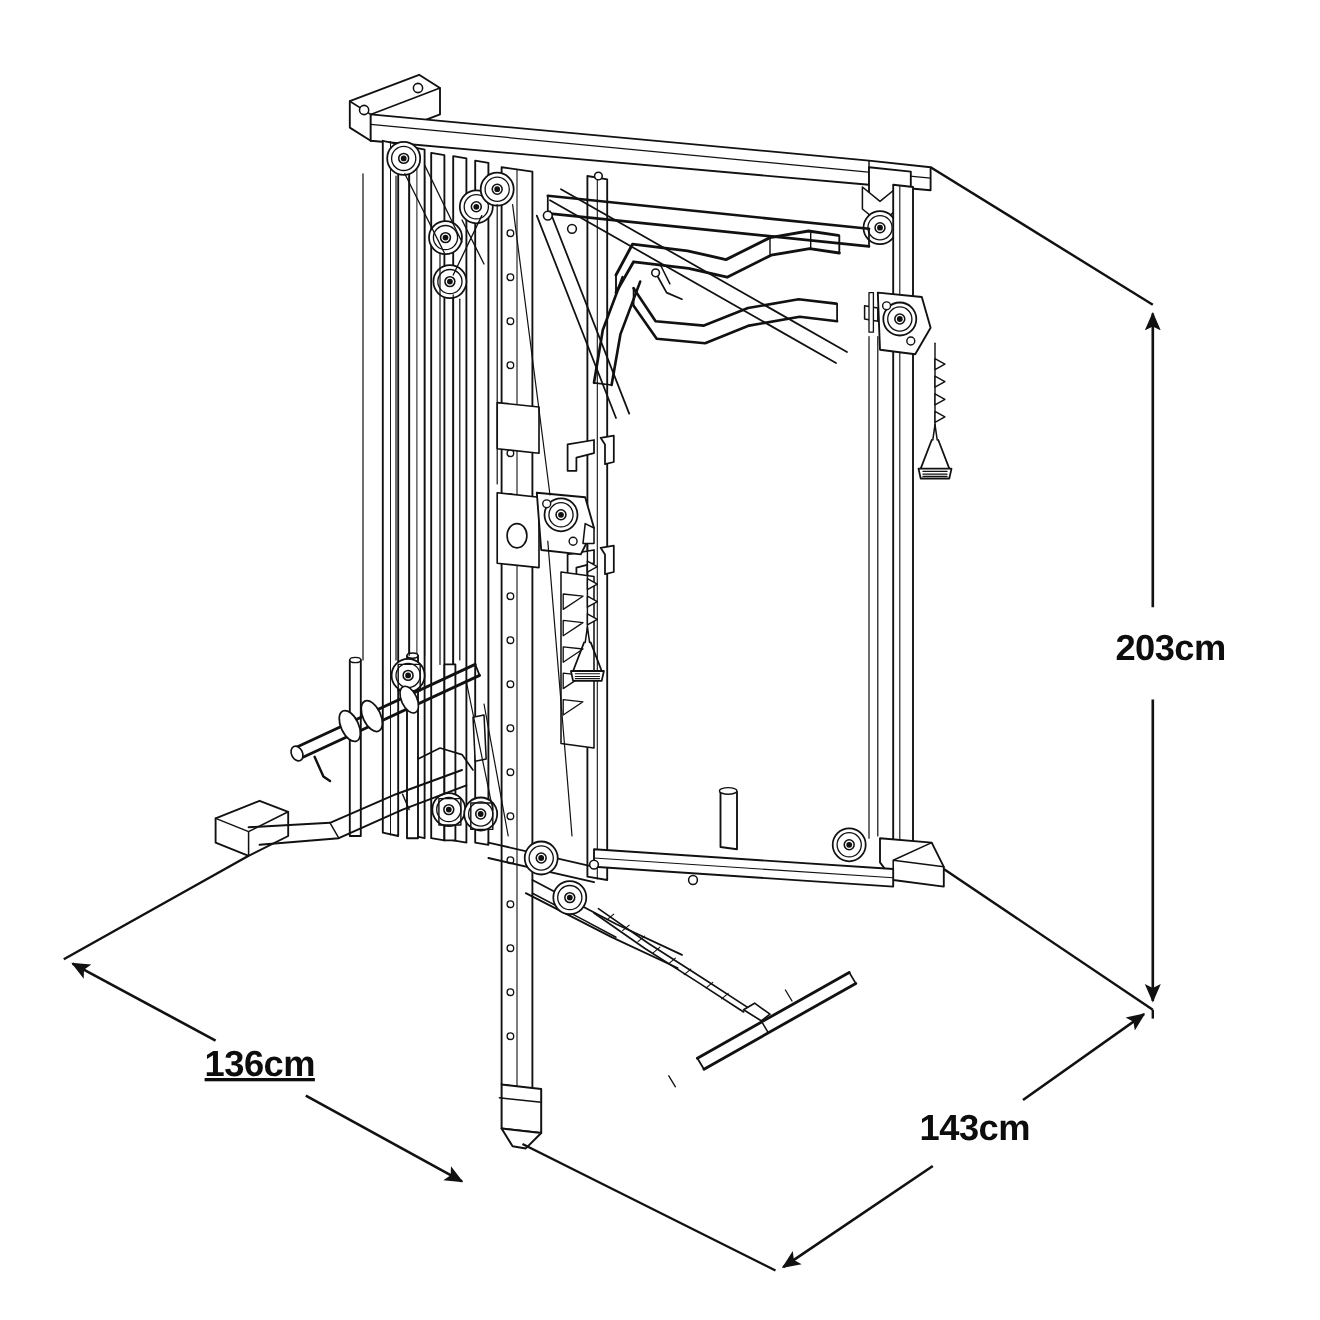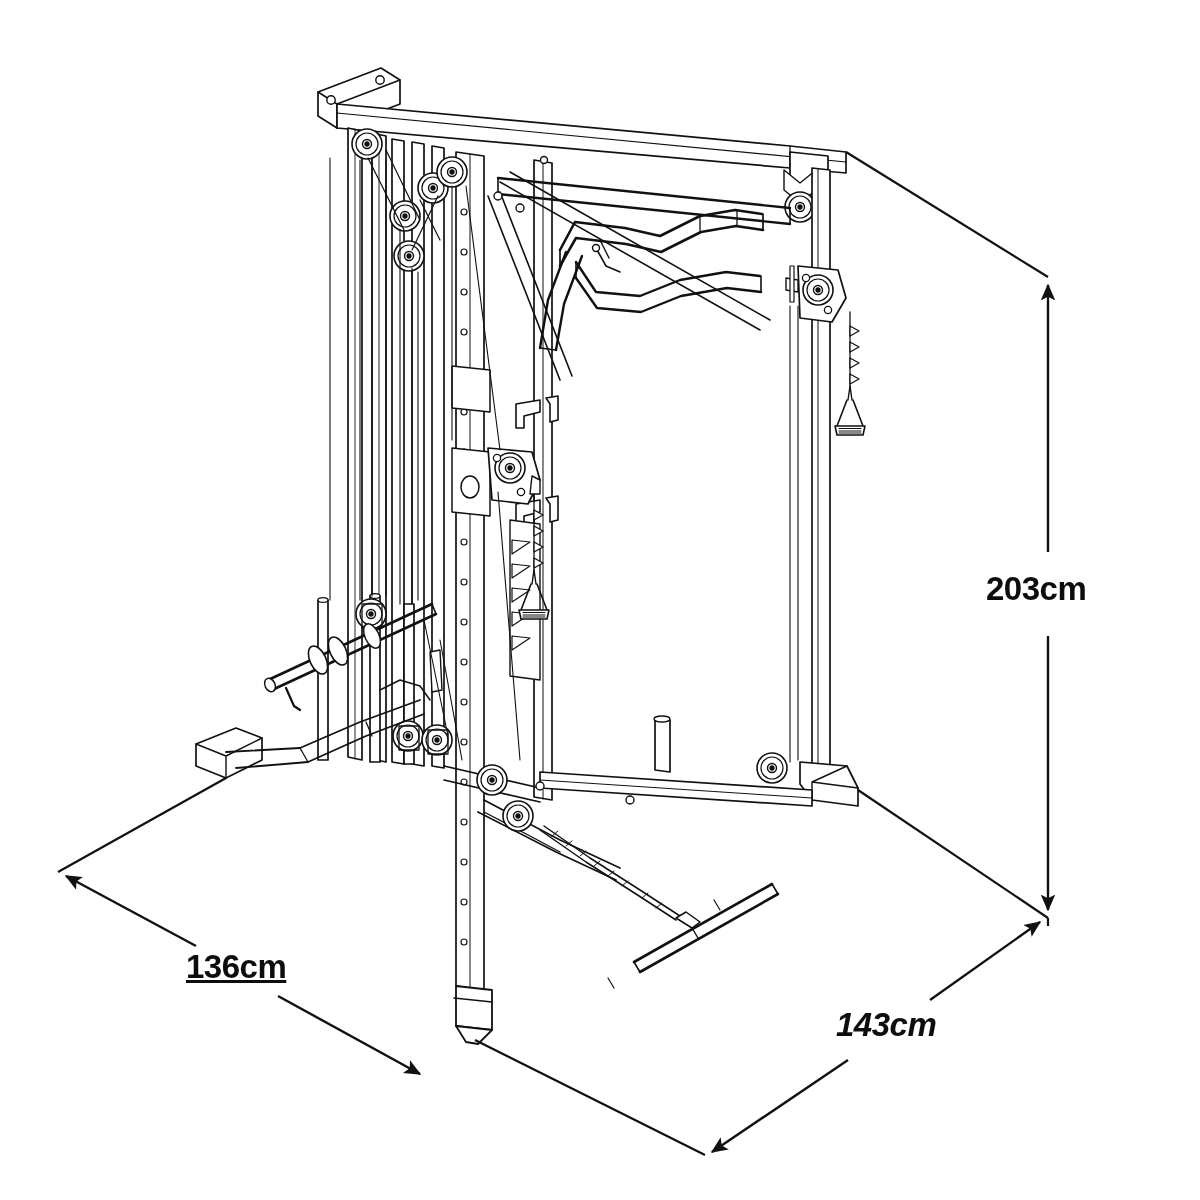--- a/index.html
+++ b/index.html
@@ -27,23 +27,23 @@
   .dim-label {
     position: absolute;
     font-family: "Liberation Sans", sans-serif;
     font-weight: bold;
     font-size: 33px;
     letter-spacing: -0.5px;
     color: #0d0d0d;
     white-space: nowrap;
     user-select: none;
   }
-  #label-height { left: 986px; top: 570px; }
+  #label-height { left: 1014px; top: 570px; }
   #label-depth  { left: 186px;  top: 948px; text-decoration: underline; }
-  #label-width  { left: 836px;  top: 1006px; font-style: italic; }
+  #label-width  { left: 836px;  top: 1006px; }
 </style>
 </head>
 <body>
 
 <div id="canvas-root">
 
   <svg id="drawing-svg" viewBox="0 0 1200 1200">
     <defs>
       <marker id="arrowSolid" viewBox="0 0 12 12" refX="11" refY="6" markerWidth="7" markerHeight="7" orient="auto-start-reverse">
         <path d="M0,0.8 L12,6 L0,11.2 L2.6,6 Z" fill="#111111"></path>

